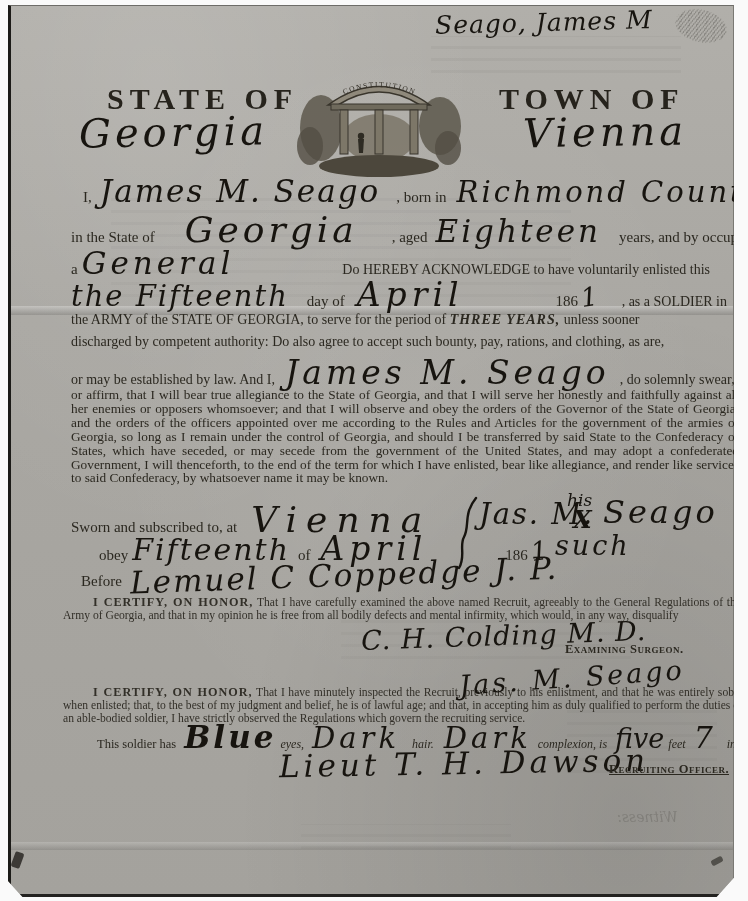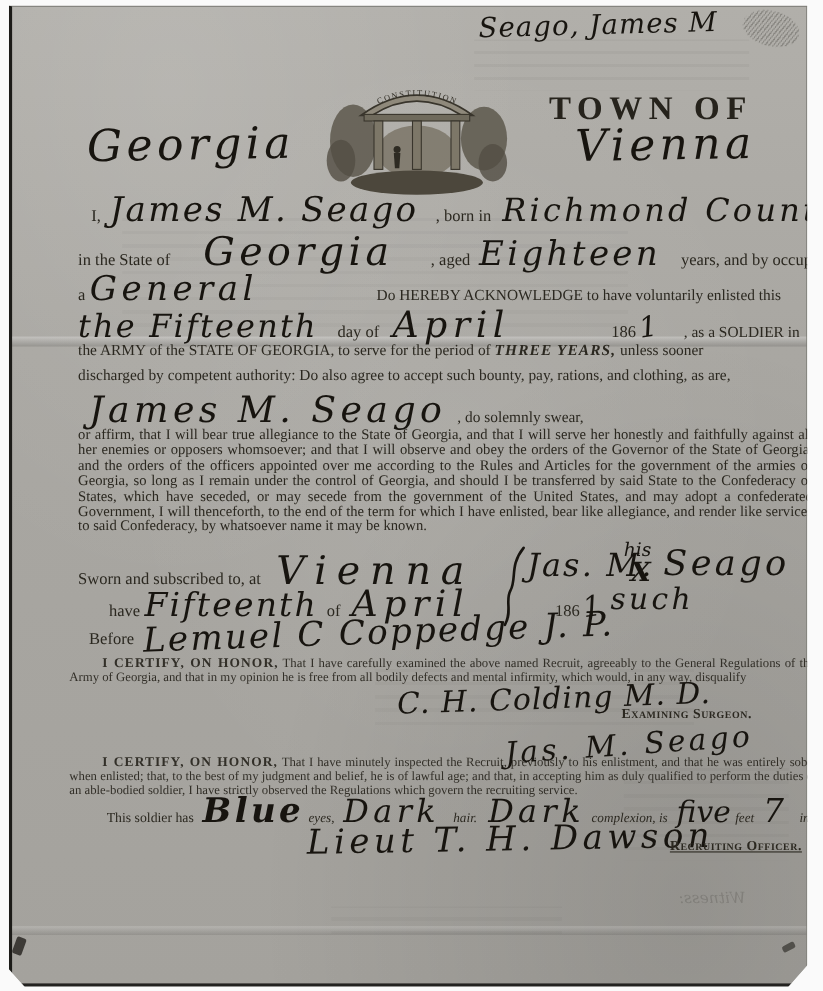--- a/index.html
+++ b/index.html
@@ -52,20 +52,21 @@
 
   <div class="crease" style="top:300px;height:9px;background:linear-gradient(180deg,rgba(255,255,255,.28),rgba(0,0,0,.13));"></div>
   <div class="crease" style="top:836px;height:8px;background:linear-gradient(180deg,rgba(255,255,255,.18),rgba(0,0,0,.10));"></div>
 
   <div class="scribble" style="left:664px;top:4px;width:52px;height:32px;opacity:.45;"></div>
   <div class="speck" style="left:2px;top:846px;width:9px;height:16px;opacity:.8;transform:rotate(20deg);"></div>
   <div class="speck" style="left:700px;top:852px;width:12px;height:6px;opacity:.6;transform:rotate(-28deg);"></div>
 
   <div class="abs hw" style="left:424px;top:4px;font-size:25px;letter-spacing:1px;transform:rotate(-1.5deg);">Seago, James M</div>
 
+  <div class="abs masthead" style="left:96px;top:76px;">STATE OF</div>
   <div class="abs masthead" style="left:488px;top:76px;">TOWN OF</div>
   <div class="abs hw script-lg" style="left:68px;top:106px;">Georgia</div>
   <div class="abs hw script-lg" style="left:512px;top:106px;">Vienna</div>
 
   <div class="abs" style="left:284px;top:60px;">
     <svg width="168" height="116" viewBox="0 0 168 116">
       <defs>
           <path id="arc" d="M 40 33 Q 84 9 128 33"></path>
         </defs>
       <ellipse cx="26" cy="62" rx="21" ry="33" fill="#5d584c" opacity="0.85"></ellipse>
@@ -120,32 +121,33 @@
   </div>
 
   <div class="abs print p14" style="left:60px;top:328px;white-space:nowrap;">discharged by competent authority:  Do also agree to accept such bounty, pay, rations, and clothing, as are,</div>
   <div class="abs print p14" style="left:60px;top:306px;white-space:nowrap;">
     <span>the ARMY of the STATE OF GEORGIA, to serve for the period of</span>
     <i style="font-weight:bold;letter-spacing:1px;">THREE YEARS,</i>
     <span>unless sooner</span>
   </div>
 
   <div class="row" style="left:60px;top:350px;">
+    <span class="print p14">or may be established by law.   And I,</span>
     <span class="hw" style="font-size:33px;margin-left:10px;letter-spacing:4px;">James M. Seago</span>
     <span class="print p14" style="margin-left:10px;">, do solemnly swear,</span>
   </div>
 
   <div class="abs oath" style="left:60px;top:382px;width:668px;">or affirm, that I will bear true allegiance to the State of Georgia, and that I will serve her honestly and faithfully against all her enemies or opposers whomsoever; and that I will observe and obey the orders of the Governor of the State of Georgia, and the orders of the officers appointed over me according to the Rules and Articles for the government of the armies of Georgia, so long as I remain under the control of Georgia, and should I be transferred by said State to the Confederacy of States, which have seceded, or may secede from the government of the United States, and may adopt a confederated Government, I will thenceforth, to the end of the term for which I have enlisted, bear like allegiance, and render like services to said Confederacy, by whatsoever name it may be known.</div>
 
   <div class="row" style="left:60px;top:496px;">
     <span class="print p15">Sworn and subscribed to, at</span>
     <span class="hw" style="font-size:36px;margin-left:14px;letter-spacing:9px;">Vienna</span>
   </div>
   <div class="row" style="left:60px;top:526px;">
-    <span class="print p15" style="margin-left:28px;">have</span>
+    <span class="print p15" style="margin-left:28px;">obey</span>
     <span class="hw" style="font-size:30px;margin-left:4px;letter-spacing:2px;">Fifteenth</span>
     <span class="print p15" style="margin-left:8px;">of</span>
     <span class="hw" style="font-size:33px;margin-left:10px;letter-spacing:5px;">April</span>
     <span class="print p15" style="margin-left:78px;">186</span>
     <span class="hw" style="font-size:26px;margin-left:3px;transform:rotate(-8deg);">1</span>
   </div>
   <div class="row" style="left:60px;top:554px;">
     <span class="print p15" style="margin-left:10px;">Before</span>
     <span class="hw" style="font-size:31px;margin-left:8px;letter-spacing:2px;transform:rotate(-2deg);">Lemuel C Coppedge J. P.</span>
   </div>

